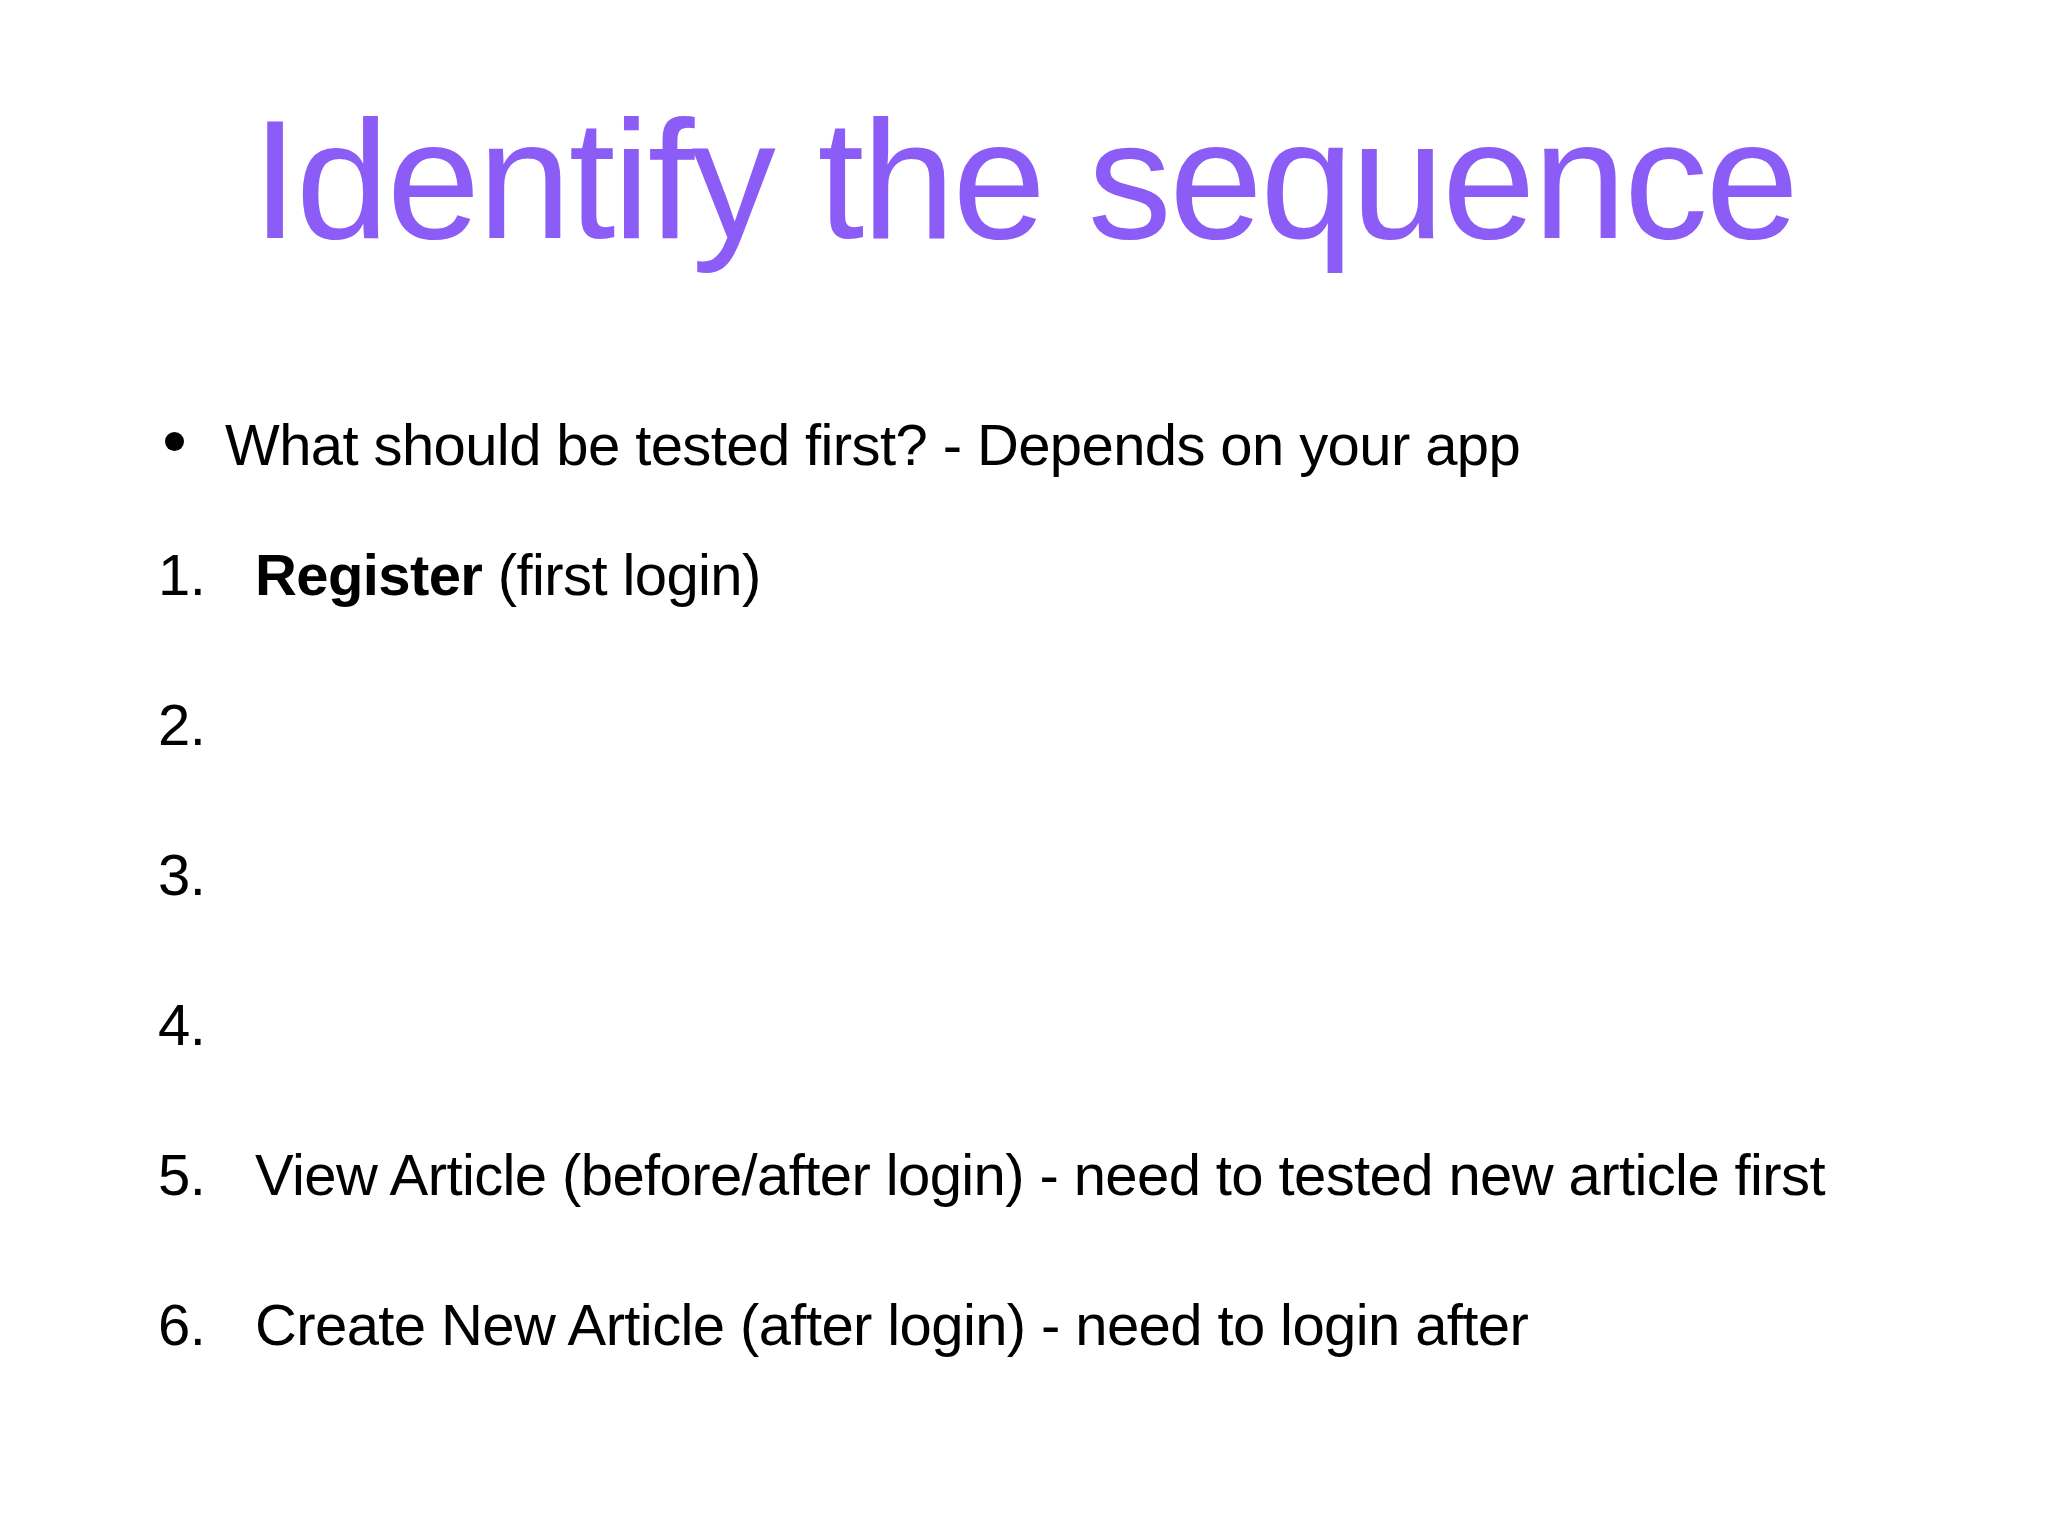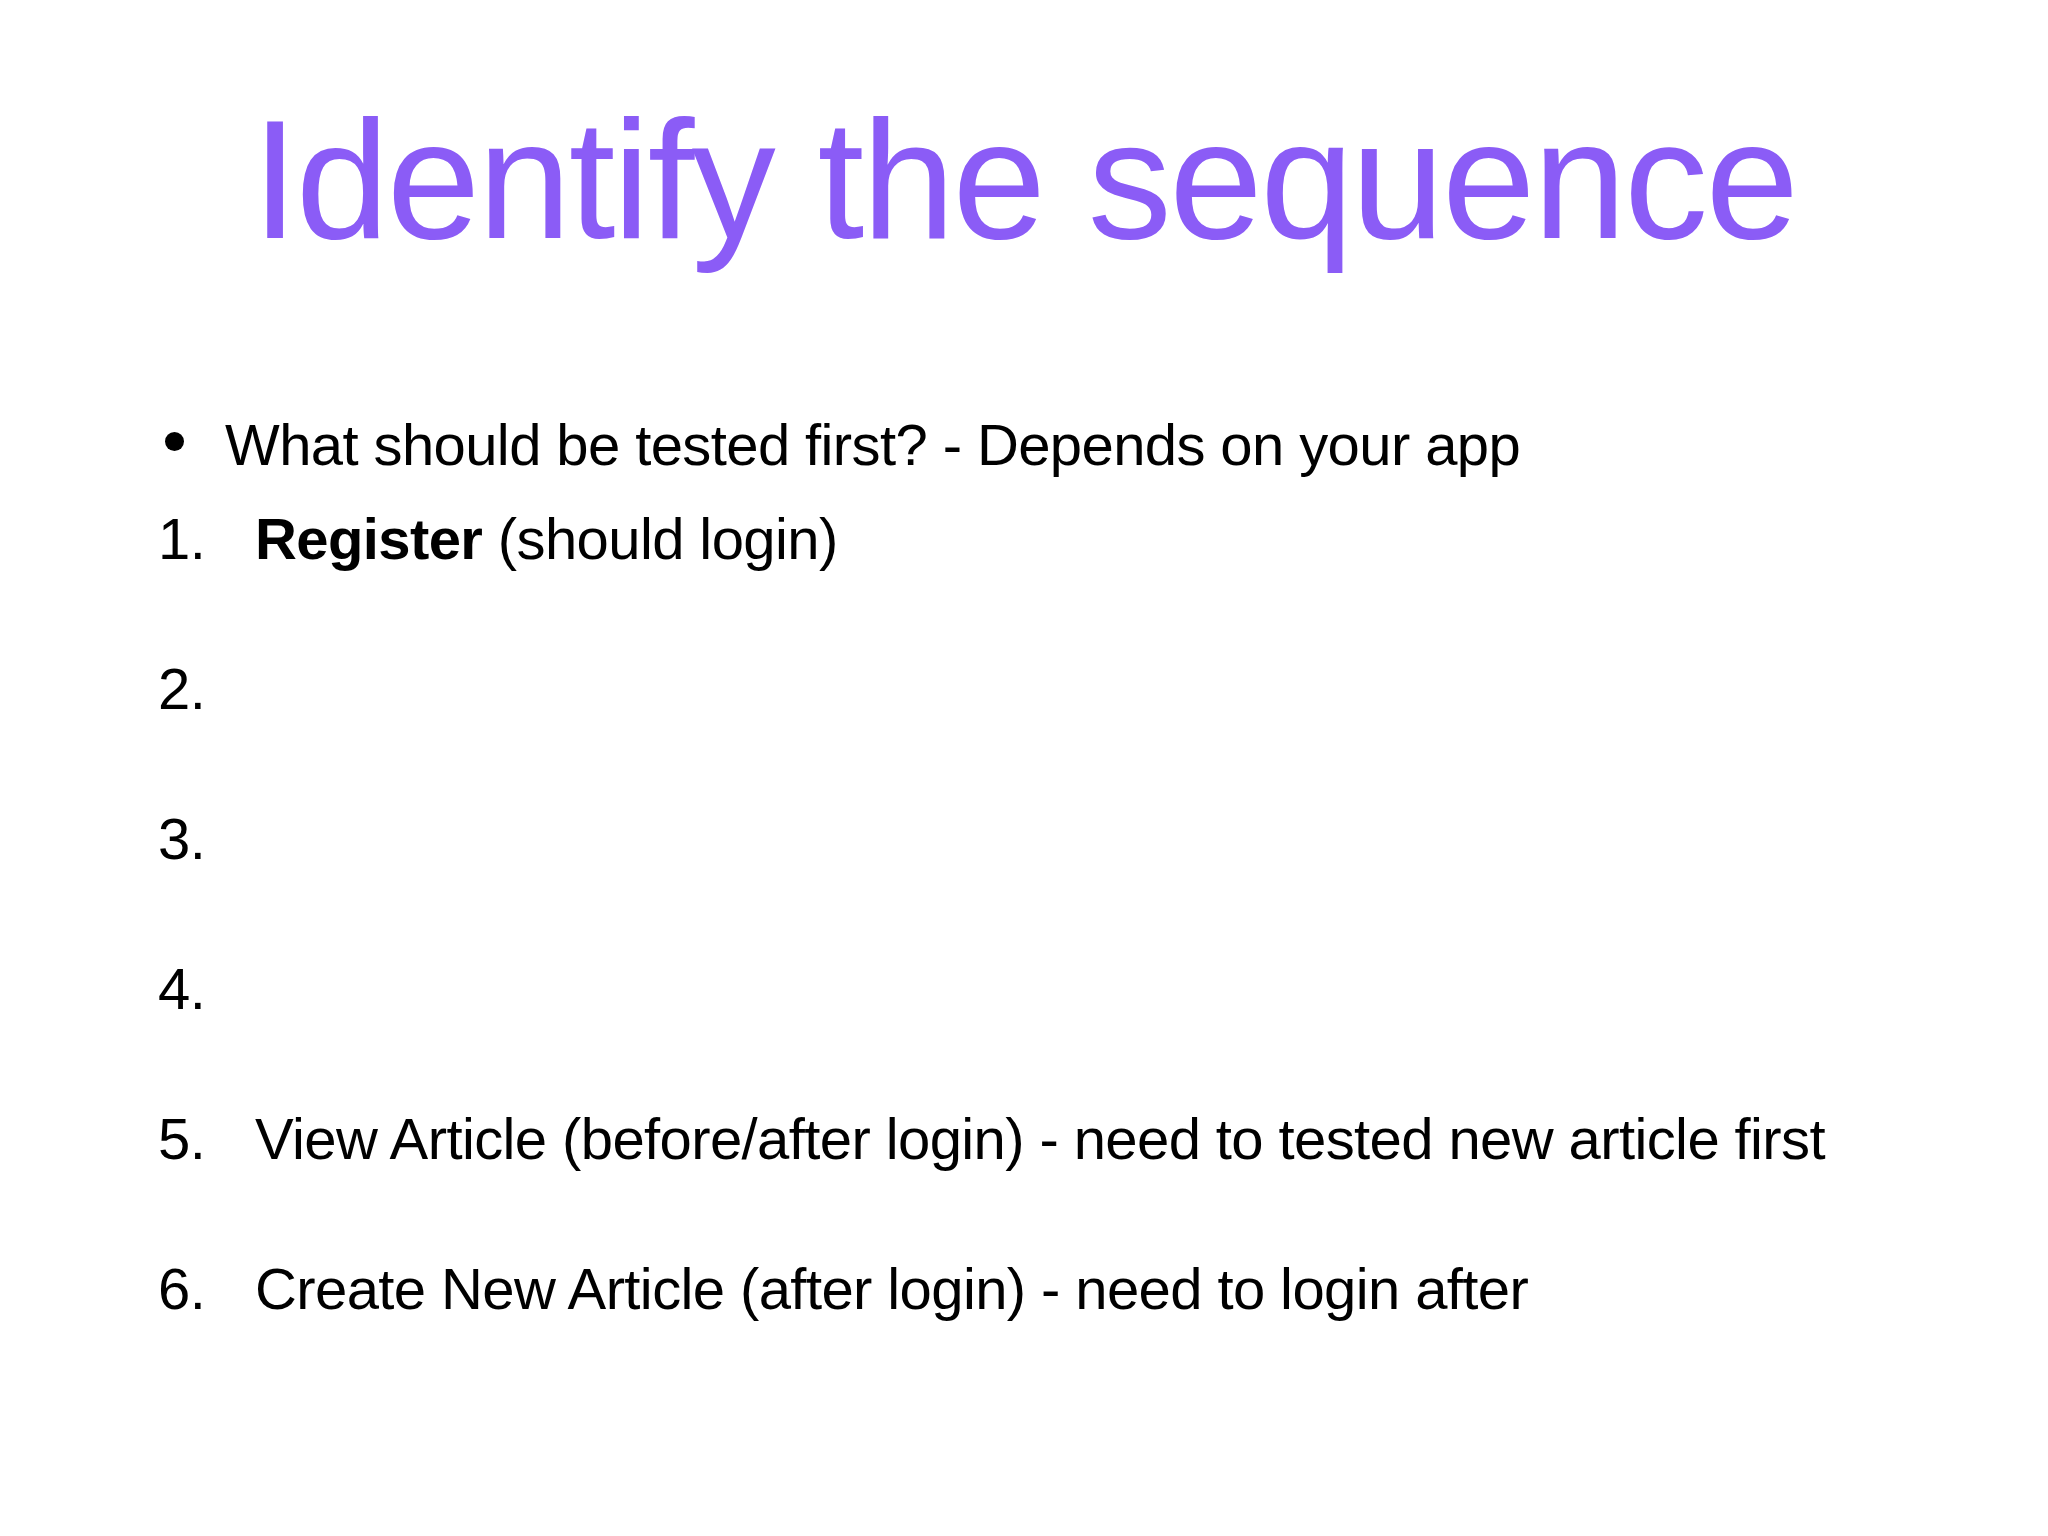--- a/index.html
+++ b/index.html
@@ -52,21 +52,21 @@
     display: flex;
     align-items: baseline;
     font-size: 58px;
     line-height: 1.0;
     letter-spacing: -0.6px;
     color: #000000;
     white-space: nowrap;
   }
 
   .list-row.bullet-row {
-    margin-bottom: 36px;
+    margin-bottom: 72px;
   }
 
   .list-row.numbered-row {
     margin-bottom: 92px;
   }
 
   .list-row.numbered-row:last-child {
     margin-bottom: 0;
   }
 
@@ -120,21 +120,21 @@
 
     <div class="list-row bullet-row">
       <span class="marker-bullet">
         <span class="bullet-dot"></span>
       </span>
       <span class="row-text">What should be tested first? - Depends on your app</span>
     </div>
 
     <div class="list-row numbered-row">
       <span class="marker-number">1.</span>
-      <span class="row-text"><span class="em">Register</span><span> (should login)</span></span>
+      <span class="row-text"><span class="em">Register</span><span> (first login)</span></span>
     </div>
 
     <div class="list-row numbered-row">
       <span class="marker-number">2.</span>
     </div>
 
     <div class="list-row numbered-row">
       <span class="marker-number">3.</span>
     </div>
 

